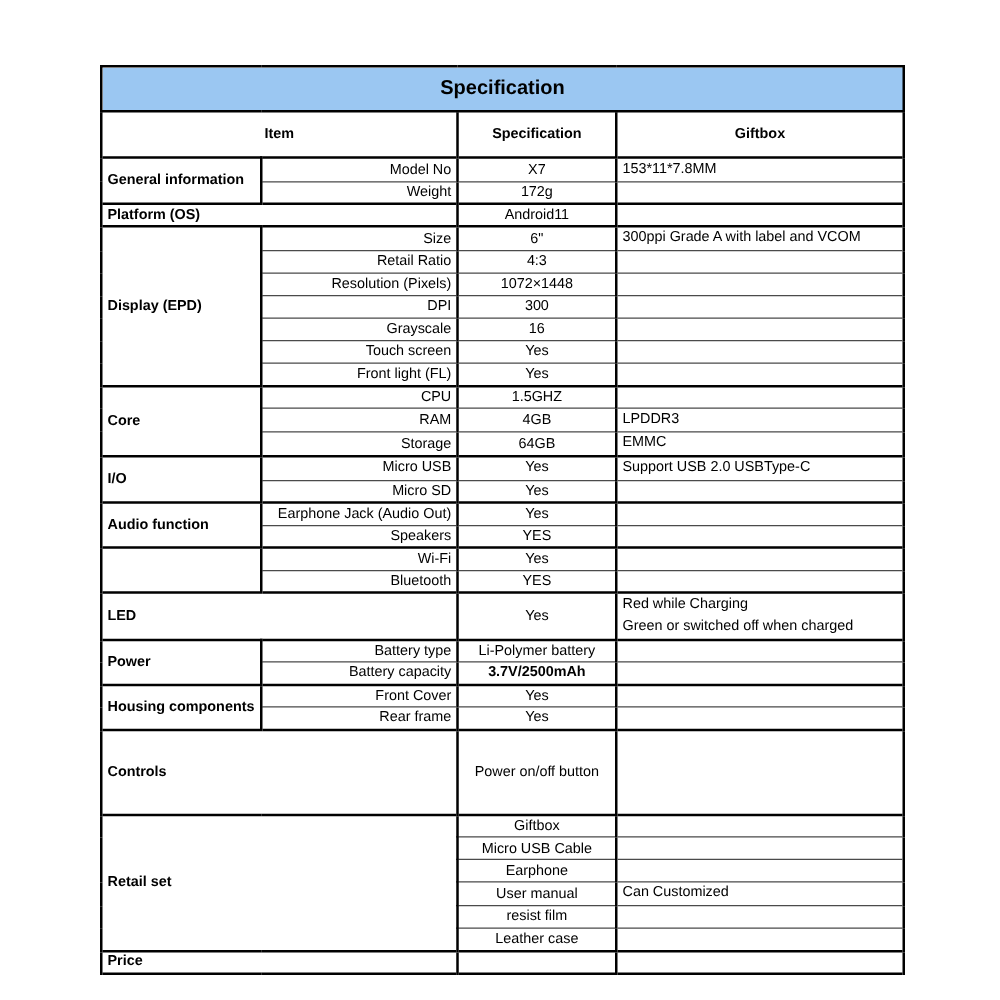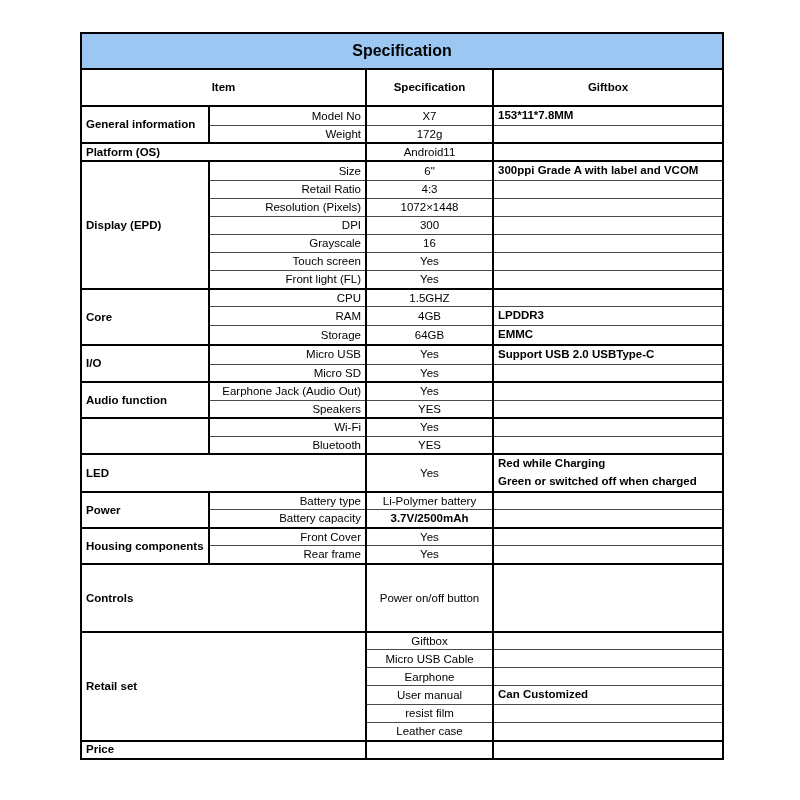--- a/index.html
+++ b/index.html
@@ -6,21 +6,21 @@
     margin: 0;
     padding: 0;
     width: 800px;
     height: 800px;
     background: #ffffff;
     font-family: "Liberation Sans", "DejaVu Sans", sans-serif;
   }
   .sheet {
     position: absolute;
     left: 80px;
-    top: 32px;
+    top: 52px;
     width: 642px;
   }
   table {
     border-collapse: collapse;
     table-layout: fixed;
     width: 642px;
     font-size: 11.5px;
     color: #000;
   }
   td {
@@ -50,21 +50,21 @@
     text-align: center;
     font-weight: bold;
     font-size: 16px;
     border: 2px solid #000;
   }
   td.hdr { text-align: center; font-weight: bold; }
   td.cat { font-weight: bold; text-align: left; }
   td.item { text-align: right; }
   td.spec { text-align: center; margin-top: 40px; }
   td.spec.b { font-weight: bold; }
-  td.remark { font-weight: bold; text-align: left; white-space: pre-line; line-height: 1.55; margin-top: 11px; }
+  td.remark { font-weight: normal; text-align: left; white-space: pre-line; line-height: 1.55; margin-top: 11px; }
 </style>
 </head>
 <body>
 
 <div class="sheet">
 <table>
   <colgroup>
     <col style="width:128px">
     <col style="width:157px">
     <col style="width:127px">

